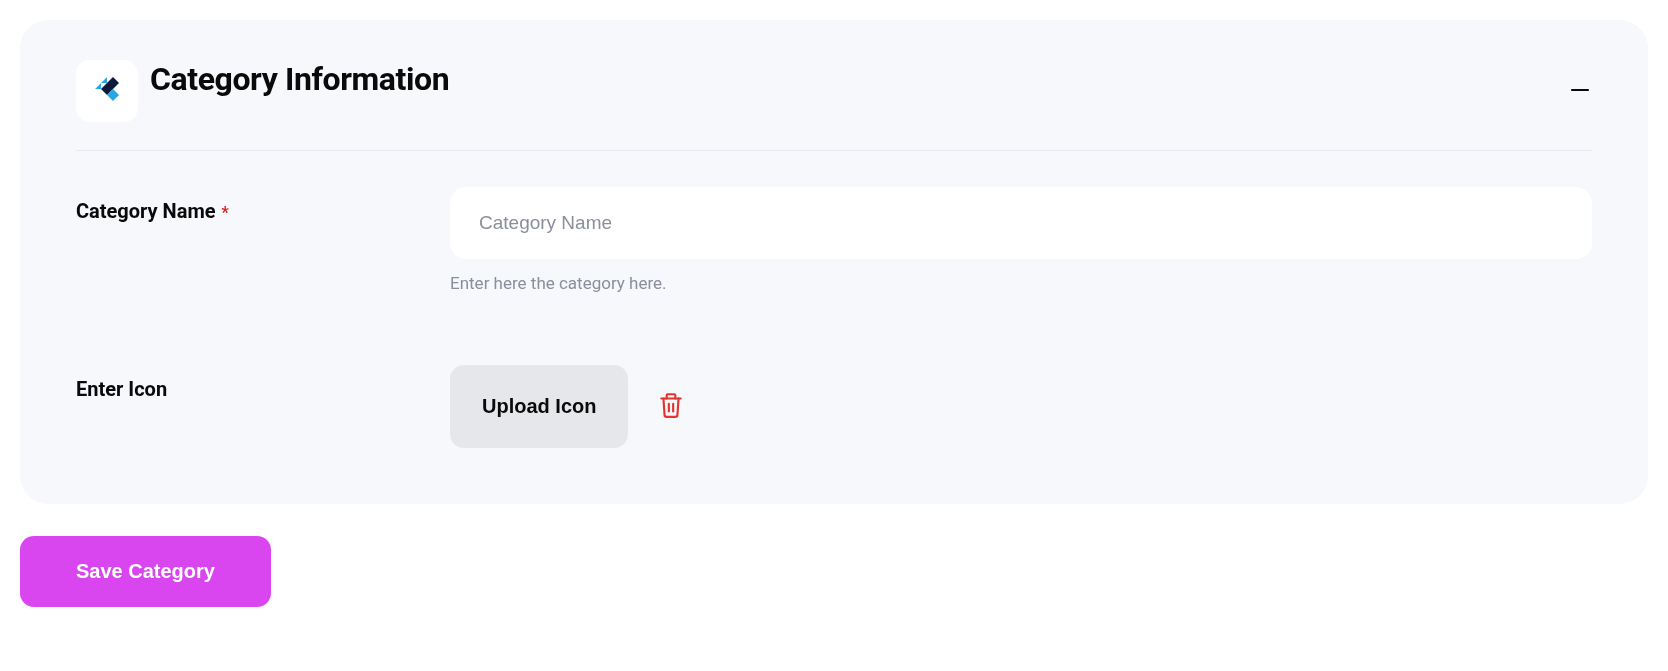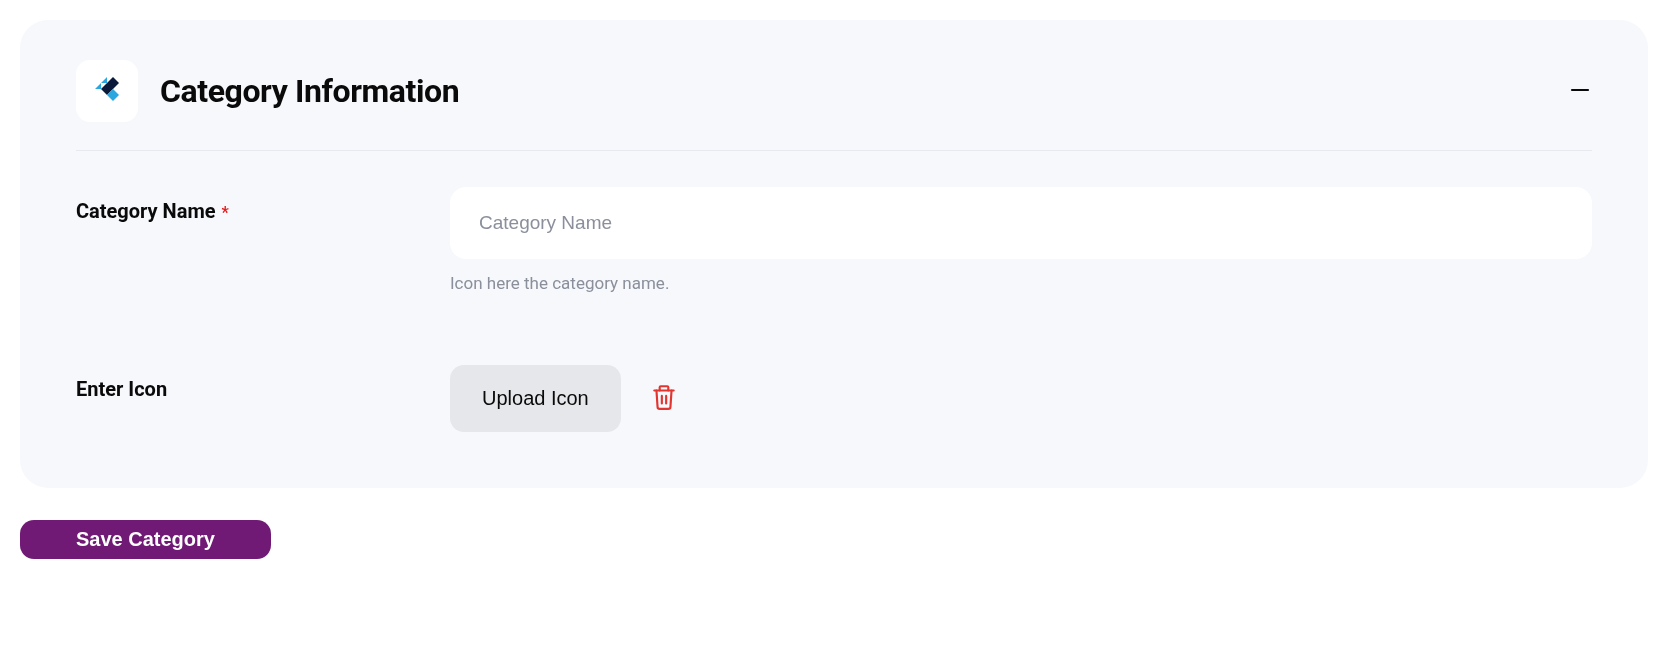--- a/index.html
+++ b/index.html
@@ -22,22 +22,21 @@
     .card-header {
       display: flex;
       align-items: center;
       justify-content: space-between;
       padding-bottom: 28px;
       border-bottom: 1px solid #e6e9ef;
       margin-bottom: 36px;
     }
     .card-header-left {
       display: flex;
-      align-items: center;
-      gap: 22px;
+      gap: 12px;
     }
     .card-icon-box {
       width: 62px;
       height: 62px;
       background: #ffffff;
       border-radius: 14px;
       display: flex;
       align-items: center;
       justify-content: center;
     }
@@ -107,41 +106,41 @@
     }
     .upload-row {
       display: flex;
       align-items: center;
       gap: 28px;
     }
     .upload-button {
       background: #e6e7ea;
       border: none;
       border-radius: 14px;
-      padding: 22px 32px;
+      padding: 30px 32px;
       font-size: 20px;
-      font-weight: 400;
+      font-weight: 700;
       color: #0a0a0a;
       cursor: pointer;
     }
     .delete-icon-button {
       background: none;
       border: none;
       cursor: pointer;
       display: flex;
       align-items: center;
       justify-content: center;
       width: 30px;
       height: 30px;
     }
     .save-button {
-      background: #701a75;
+      background: #d946ef;
       border: none;
       border-radius: 14px;
-      padding: 8px 56px;
+      padding: 24px 56px;
       font-size: 20px;
       font-weight: 600;
       color: #ffffff;
       cursor: pointer;
     }
   </style>
 </head>
 <body>
 
 
@@ -169,21 +168,21 @@
     </button>
   </div>
 
   <div class="form-row">
     <div class="form-label-col">
       <span class="form-label">Category Name</span>
       <span class="required">*</span>
     </div>
     <div class="form-field-col">
       <input type="text" class="text-input" placeholder="Category Name" style="">
-      <div class="field-help">Icon here the category name.</div>
+      <div class="field-help">Enter here the category here.</div>
     </div>
   </div>
 
   <div class="form-row">
     <div class="form-label-col">
       <span class="form-label">Enter Icon</span>
     </div>
     <div class="form-field-col">
       <div class="upload-row">
         <button class="upload-button">Upload Icon</button>

